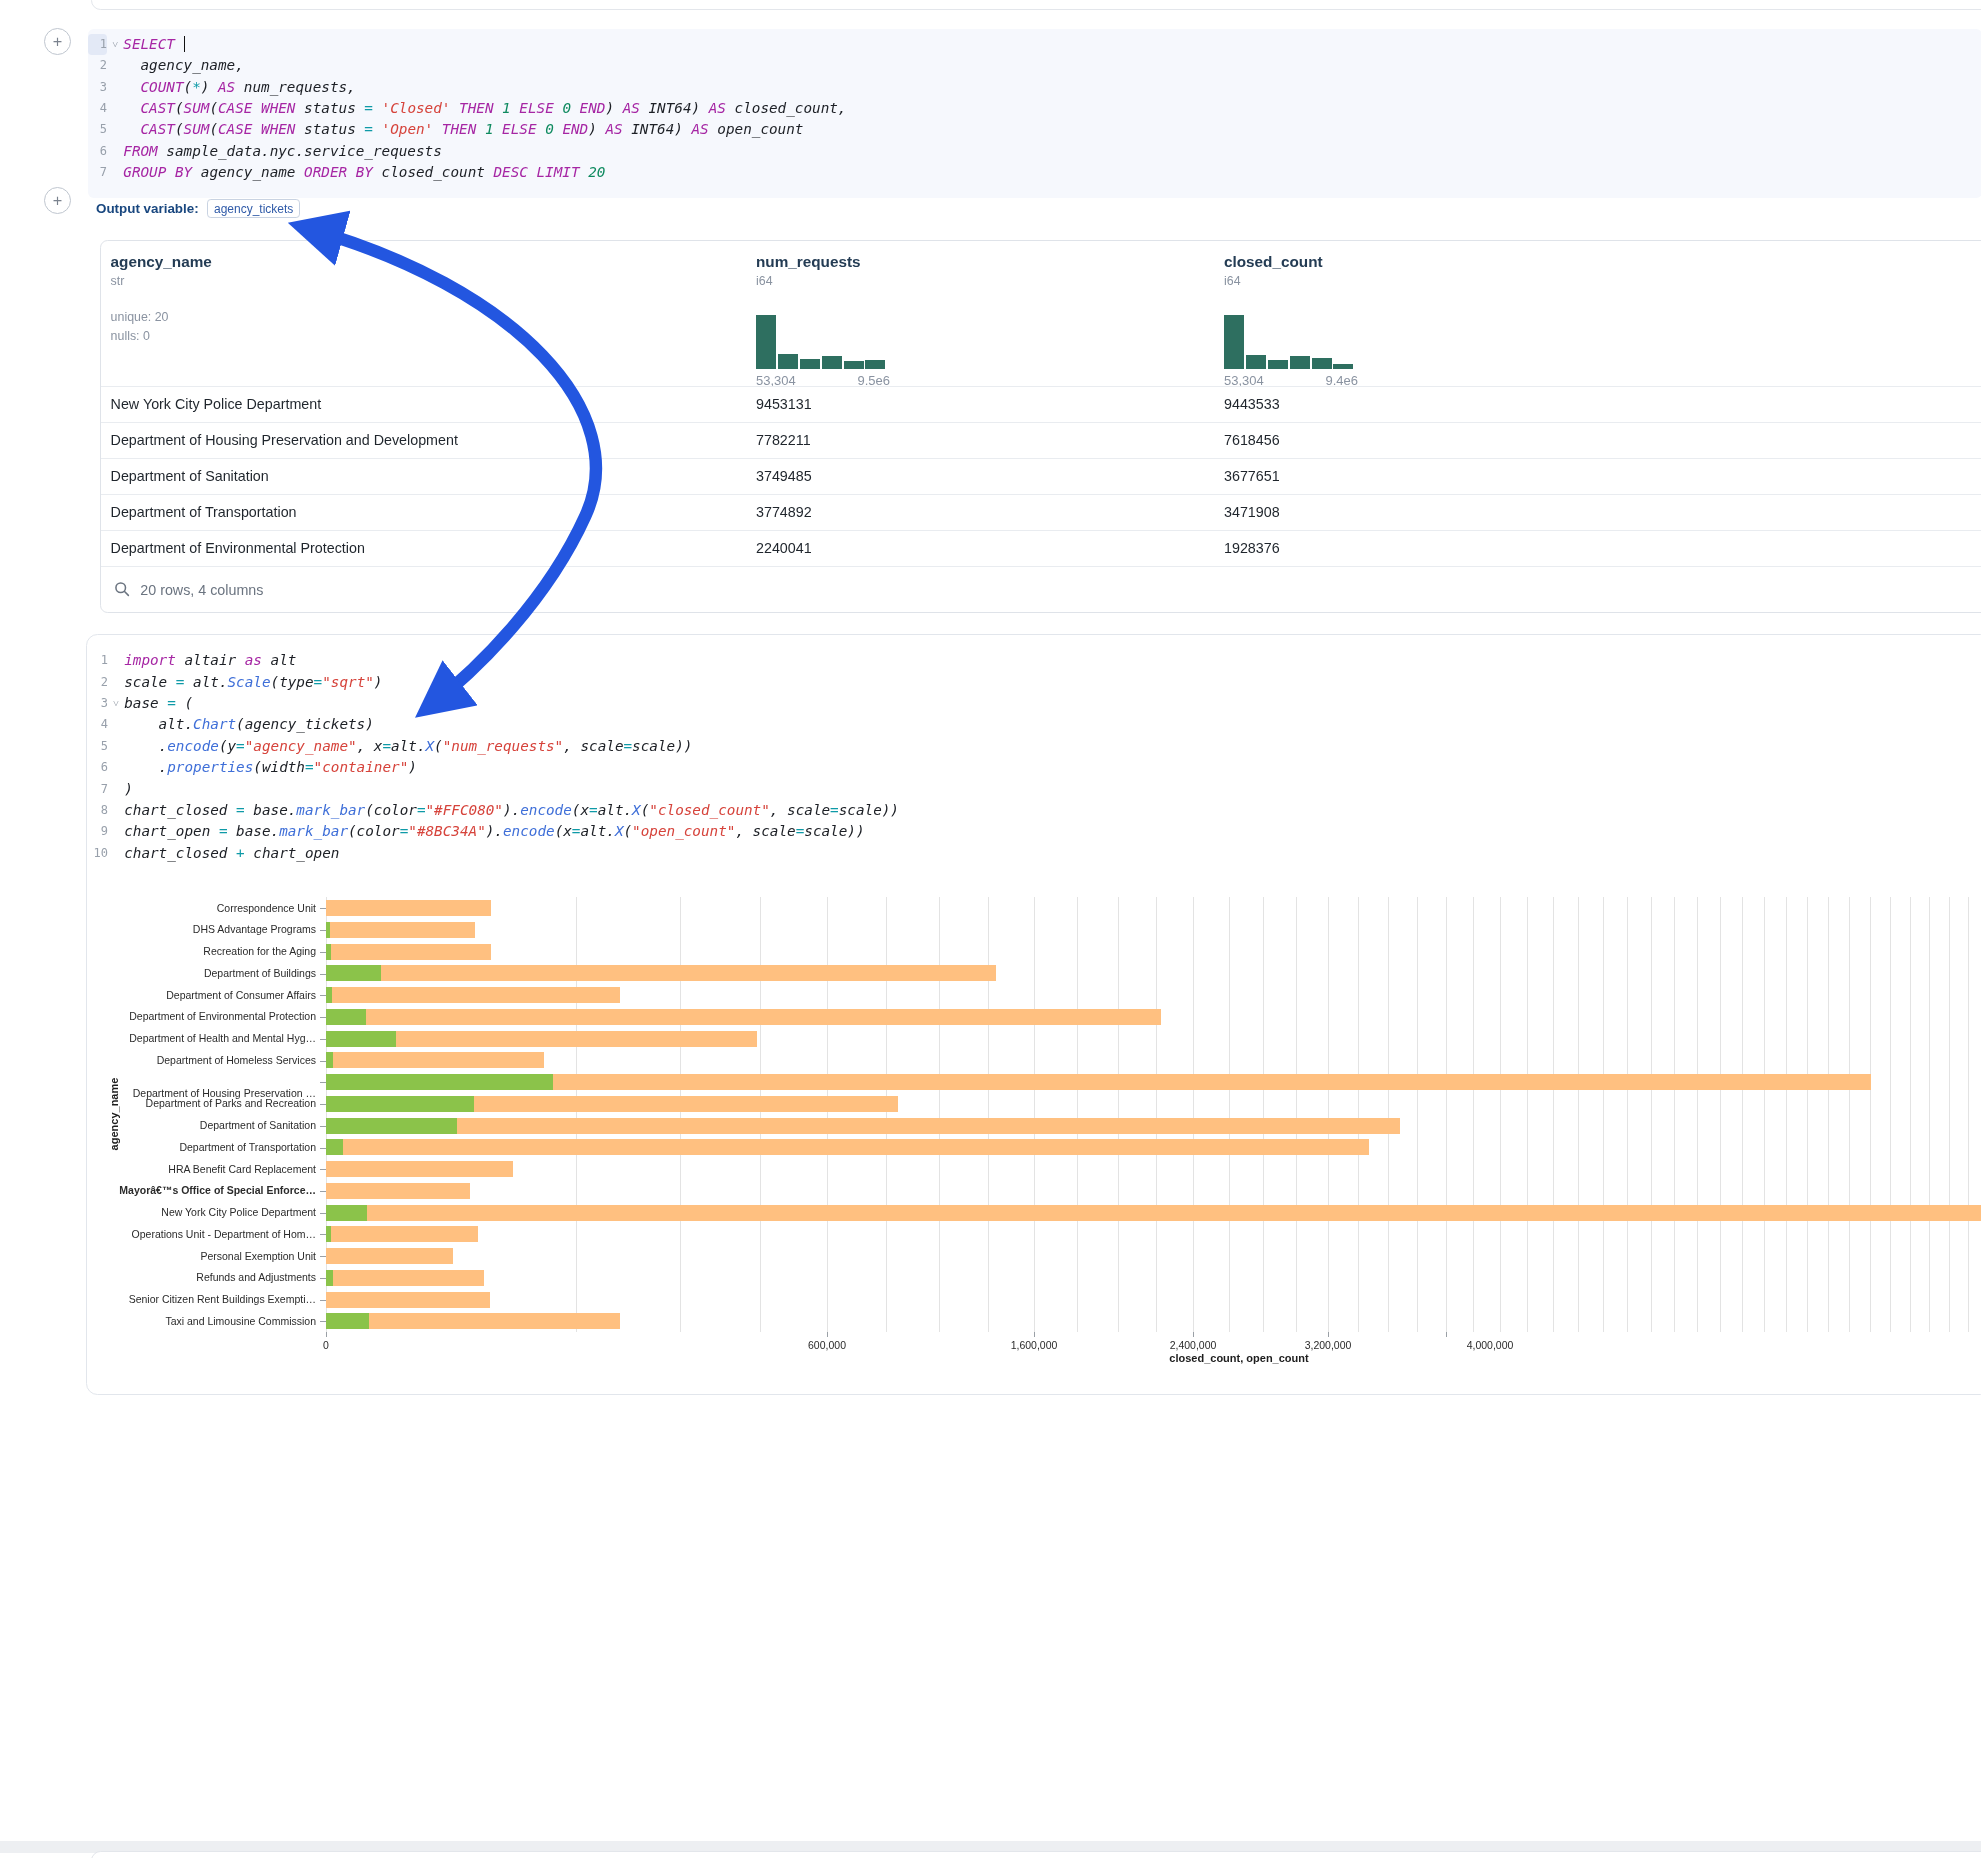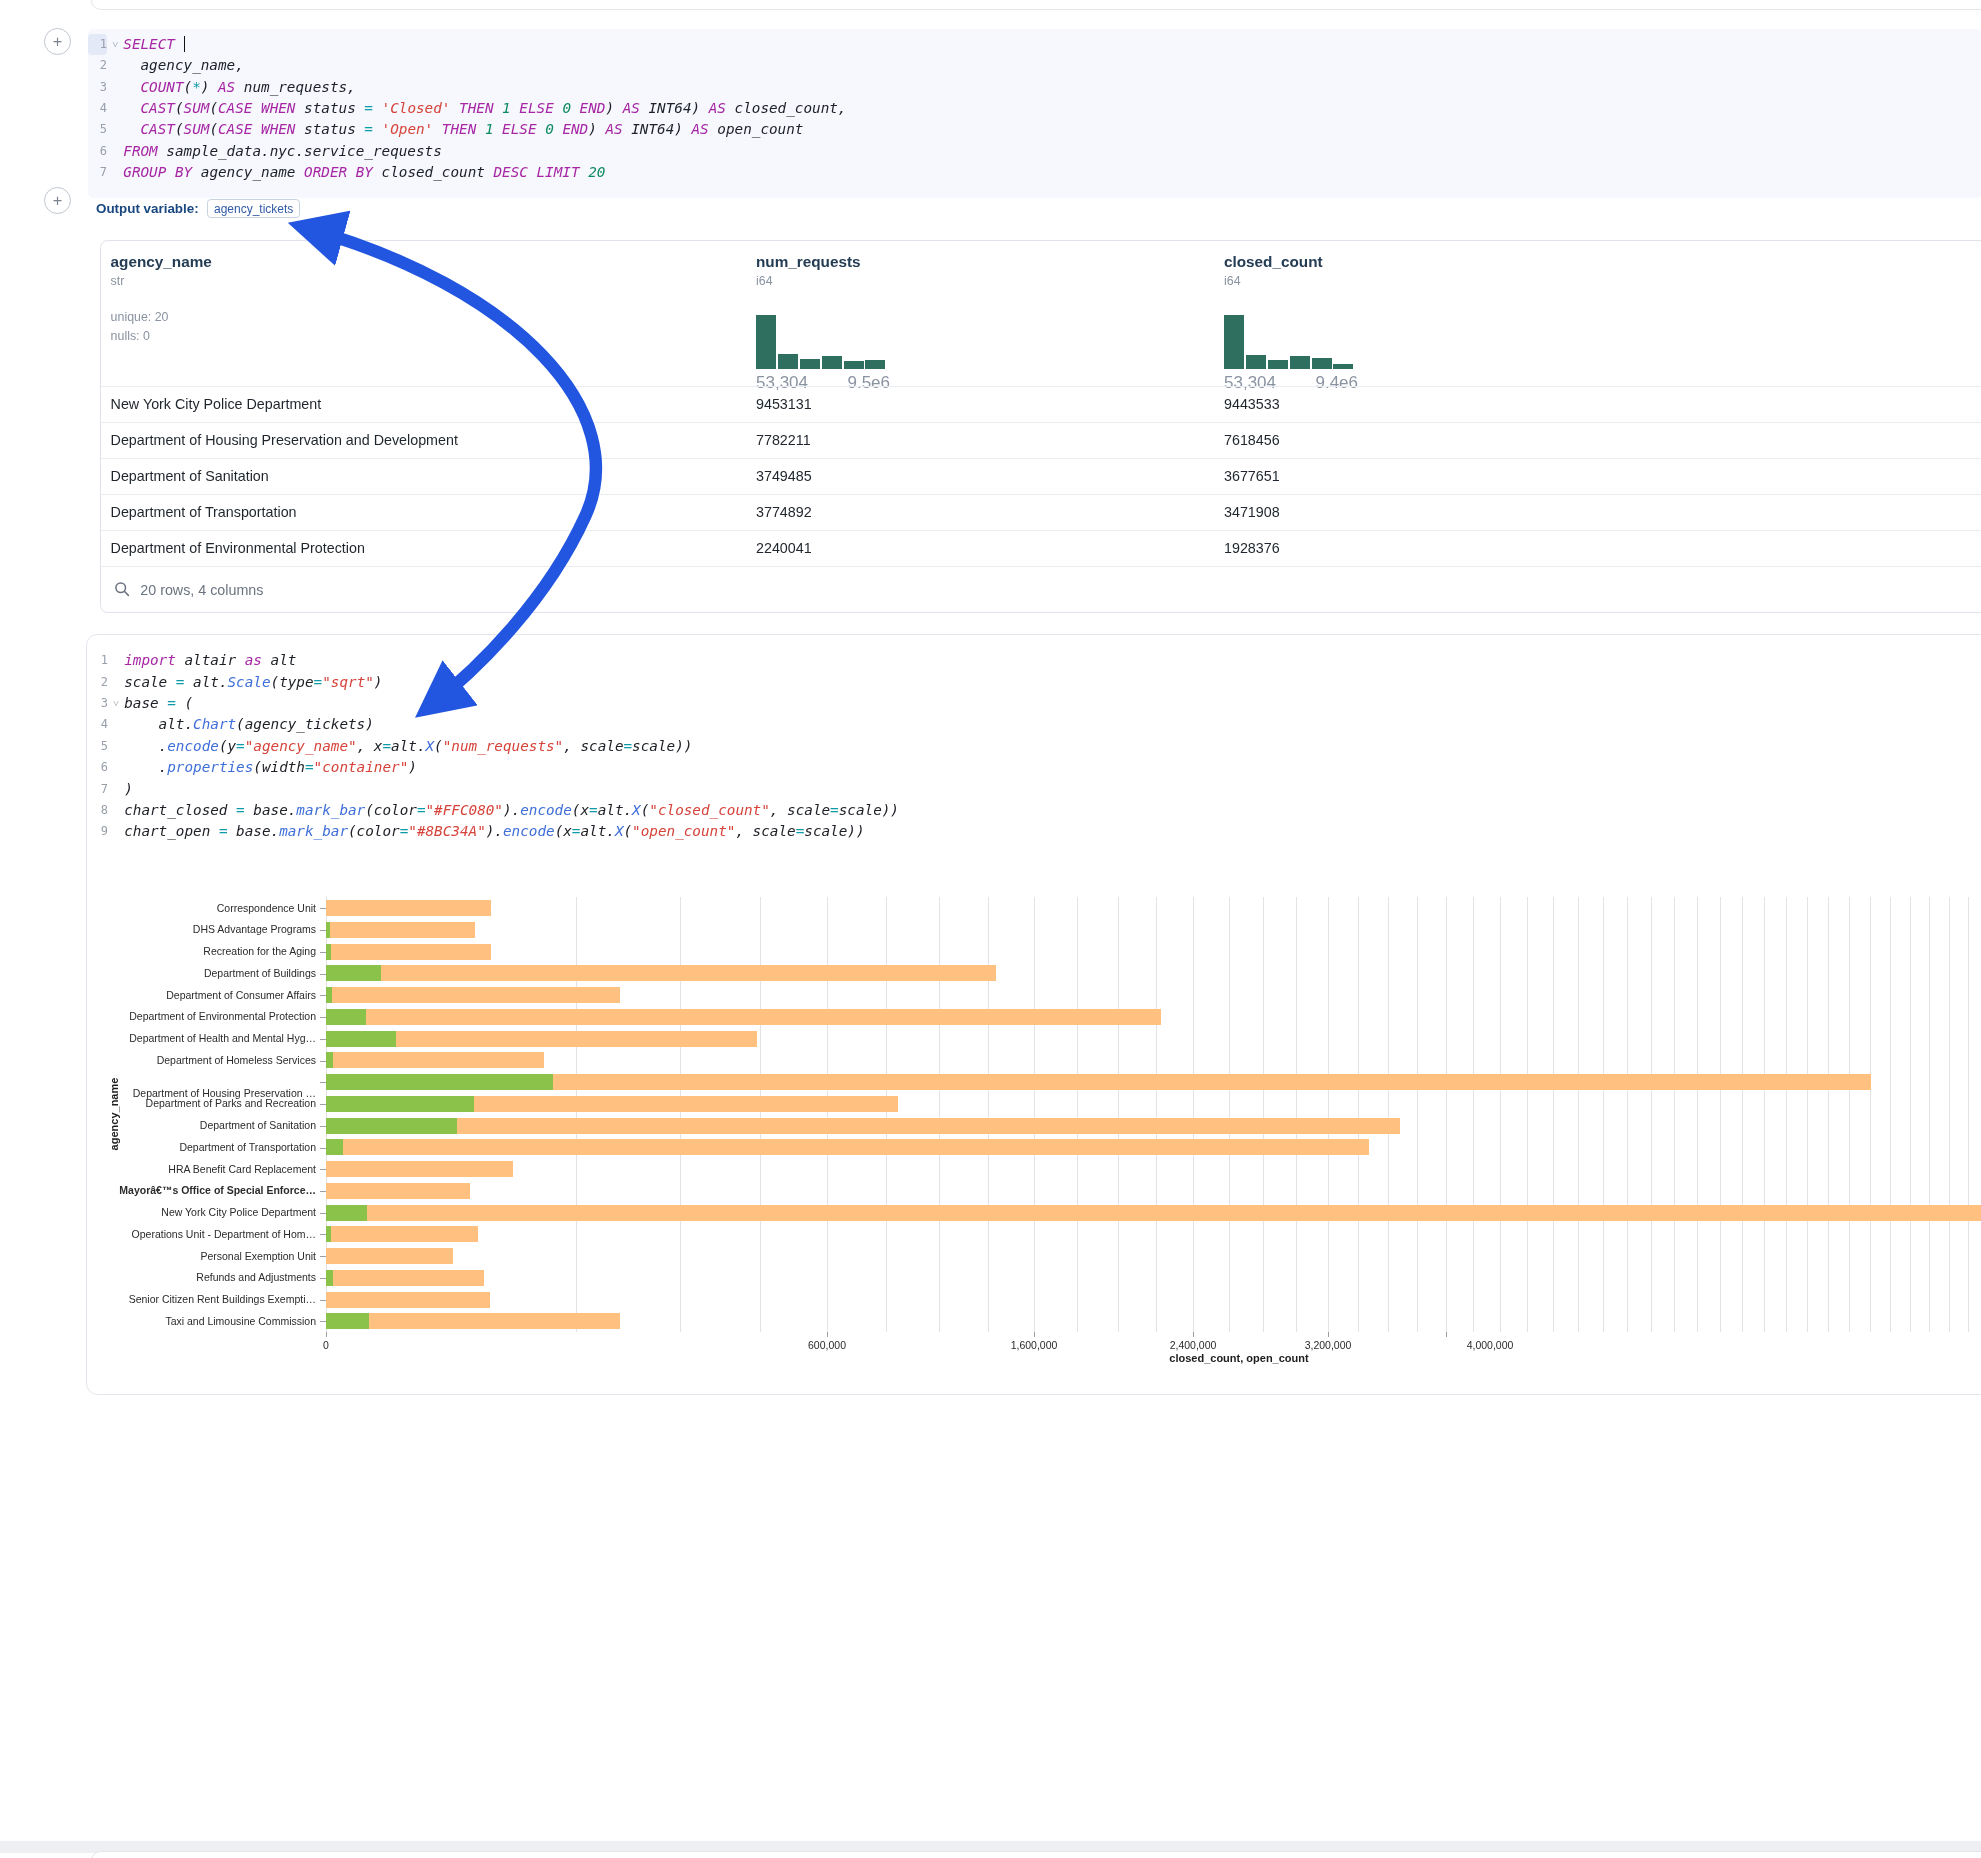--- a/index.html
+++ b/index.html
@@ -49,21 +49,21 @@
   .tbl{position:absolute;left:100px;top:240px;width:1888px;background:#fff;border:1px solid #dfe3e9;
        border-radius:7.6px;}
   .tbl-header{position:relative;height:145px;}
   .hcol{position:absolute;top:11.5px;width:411px;cursor:pointer;}
   .hname{font-weight:bold;font-size:15.3px;color:#243c54;}
   .htype{font-size:12.4px;color:#8a93a1;margin-top:3.8px;}
   .hstat{position:absolute;left:0;font-size:12.4px;color:#8a93a1;}
   .hist{position:absolute;top:61px;left:0;width:134px;height:55px;display:flex;align-items:flex-end;gap:1.9px;}
   .hist-bar{width:20px;background:#2e6f60;}
   .hist-axis{position:absolute;top:120px;left:0;width:134px;display:flex;justify-content:space-between;
-             font-size:17px;color:#8a93a1;}
+             font-size:13px;color:#8a93a1;}
   .tbl-row{position:relative;height:35px;border-top:1px solid #e9ecf0;cursor:default;}
   .cell{position:absolute;top:0;line-height:35px;font-size:14.3px;color:#1f252c;white-space:nowrap;}
   .tbl-footer{height:45px;border-top:1px solid #e9ecf0;display:flex;align-items:center;gap:9.6px;
               padding-left:13.4px;color:#6b7480;font-size:14.3px;}
 
   
   .chart{position:absolute;left:0;top:250px;width:1902px;height:502px;overflow:hidden;}
   .gridline{position:absolute;width:1px;background:#e3e3e3;}
   .xtick{position:absolute;width:1px;height:4.8px;background:#9aa0a6;}
   .x-tick-label{position:absolute;width:86px;text-align:center;font-size:10.5px;color:#2b2b2b;}
@@ -246,20 +246,25 @@
         </div>
         <div class="code-line">
           <div class="ln">8</div>
           <div class="caret"></div>
           <div class="code-text"><span class="tok-pl">chart_closed </span><span class="tok-op">=</span><span class="tok-pl"> base.</span><span class="tok-fn">mark_bar</span><span class="tok-pl">(color</span><span class="tok-op">=</span><span class="tok-str">"#FFC080"</span><span class="tok-pl">).</span><span class="tok-fn">encode</span><span class="tok-pl">(x</span><span class="tok-op">=</span><span class="tok-pl">alt.</span><span class="tok-fn">X</span><span class="tok-pl">(</span><span class="tok-str">"closed_count"</span><span class="tok-pl">, scale</span><span class="tok-op">=</span><span class="tok-pl">scale))</span></div>
         </div>
         <div class="code-line">
           <div class="ln">9</div>
           <div class="caret"></div>
           <div class="code-text"><span class="tok-pl">chart_open </span><span class="tok-op">=</span><span class="tok-pl"> base.</span><span class="tok-fn">mark_bar</span><span class="tok-pl">(color</span><span class="tok-op">=</span><span class="tok-str">"#8BC34A"</span><span class="tok-pl">).</span><span class="tok-fn">encode</span><span class="tok-pl">(x</span><span class="tok-op">=</span><span class="tok-pl">alt.</span><span class="tok-fn">X</span><span class="tok-pl">(</span><span class="tok-str">"open_count"</span><span class="tok-pl">, scale</span><span class="tok-op">=</span><span class="tok-pl">scale))</span></div>
+        </div>
+        <div class="code-line">
+          <div class="ln">10</div>
+          <div class="caret"></div>
+          <div class="code-text"><span class="tok-pl">chart_closed </span><span class="tok-op">+</span><span class="tok-pl"> chart_open</span></div>
         </div>
       </div>
     <div class="chart" id="chart">
       <div class="y-axis-title">agency_name</div>
       <div class="x-axis-title">closed_count, open_count</div>
     <div class="gridline" style="left: 239px; top: 12.4px; height: 435px;"></div>
         <div class="gridline" style="left: 489px; top: 12.4px; height: 435px;"></div>
         <div class="gridline" style="left: 593px; top: 12.4px; height: 435px;"></div>
         <div class="gridline" style="left: 673px; top: 12.4px; height: 435px;"></div>
         <div class="gridline" style="left: 740px; top: 12.4px; height: 435px;"></div>

